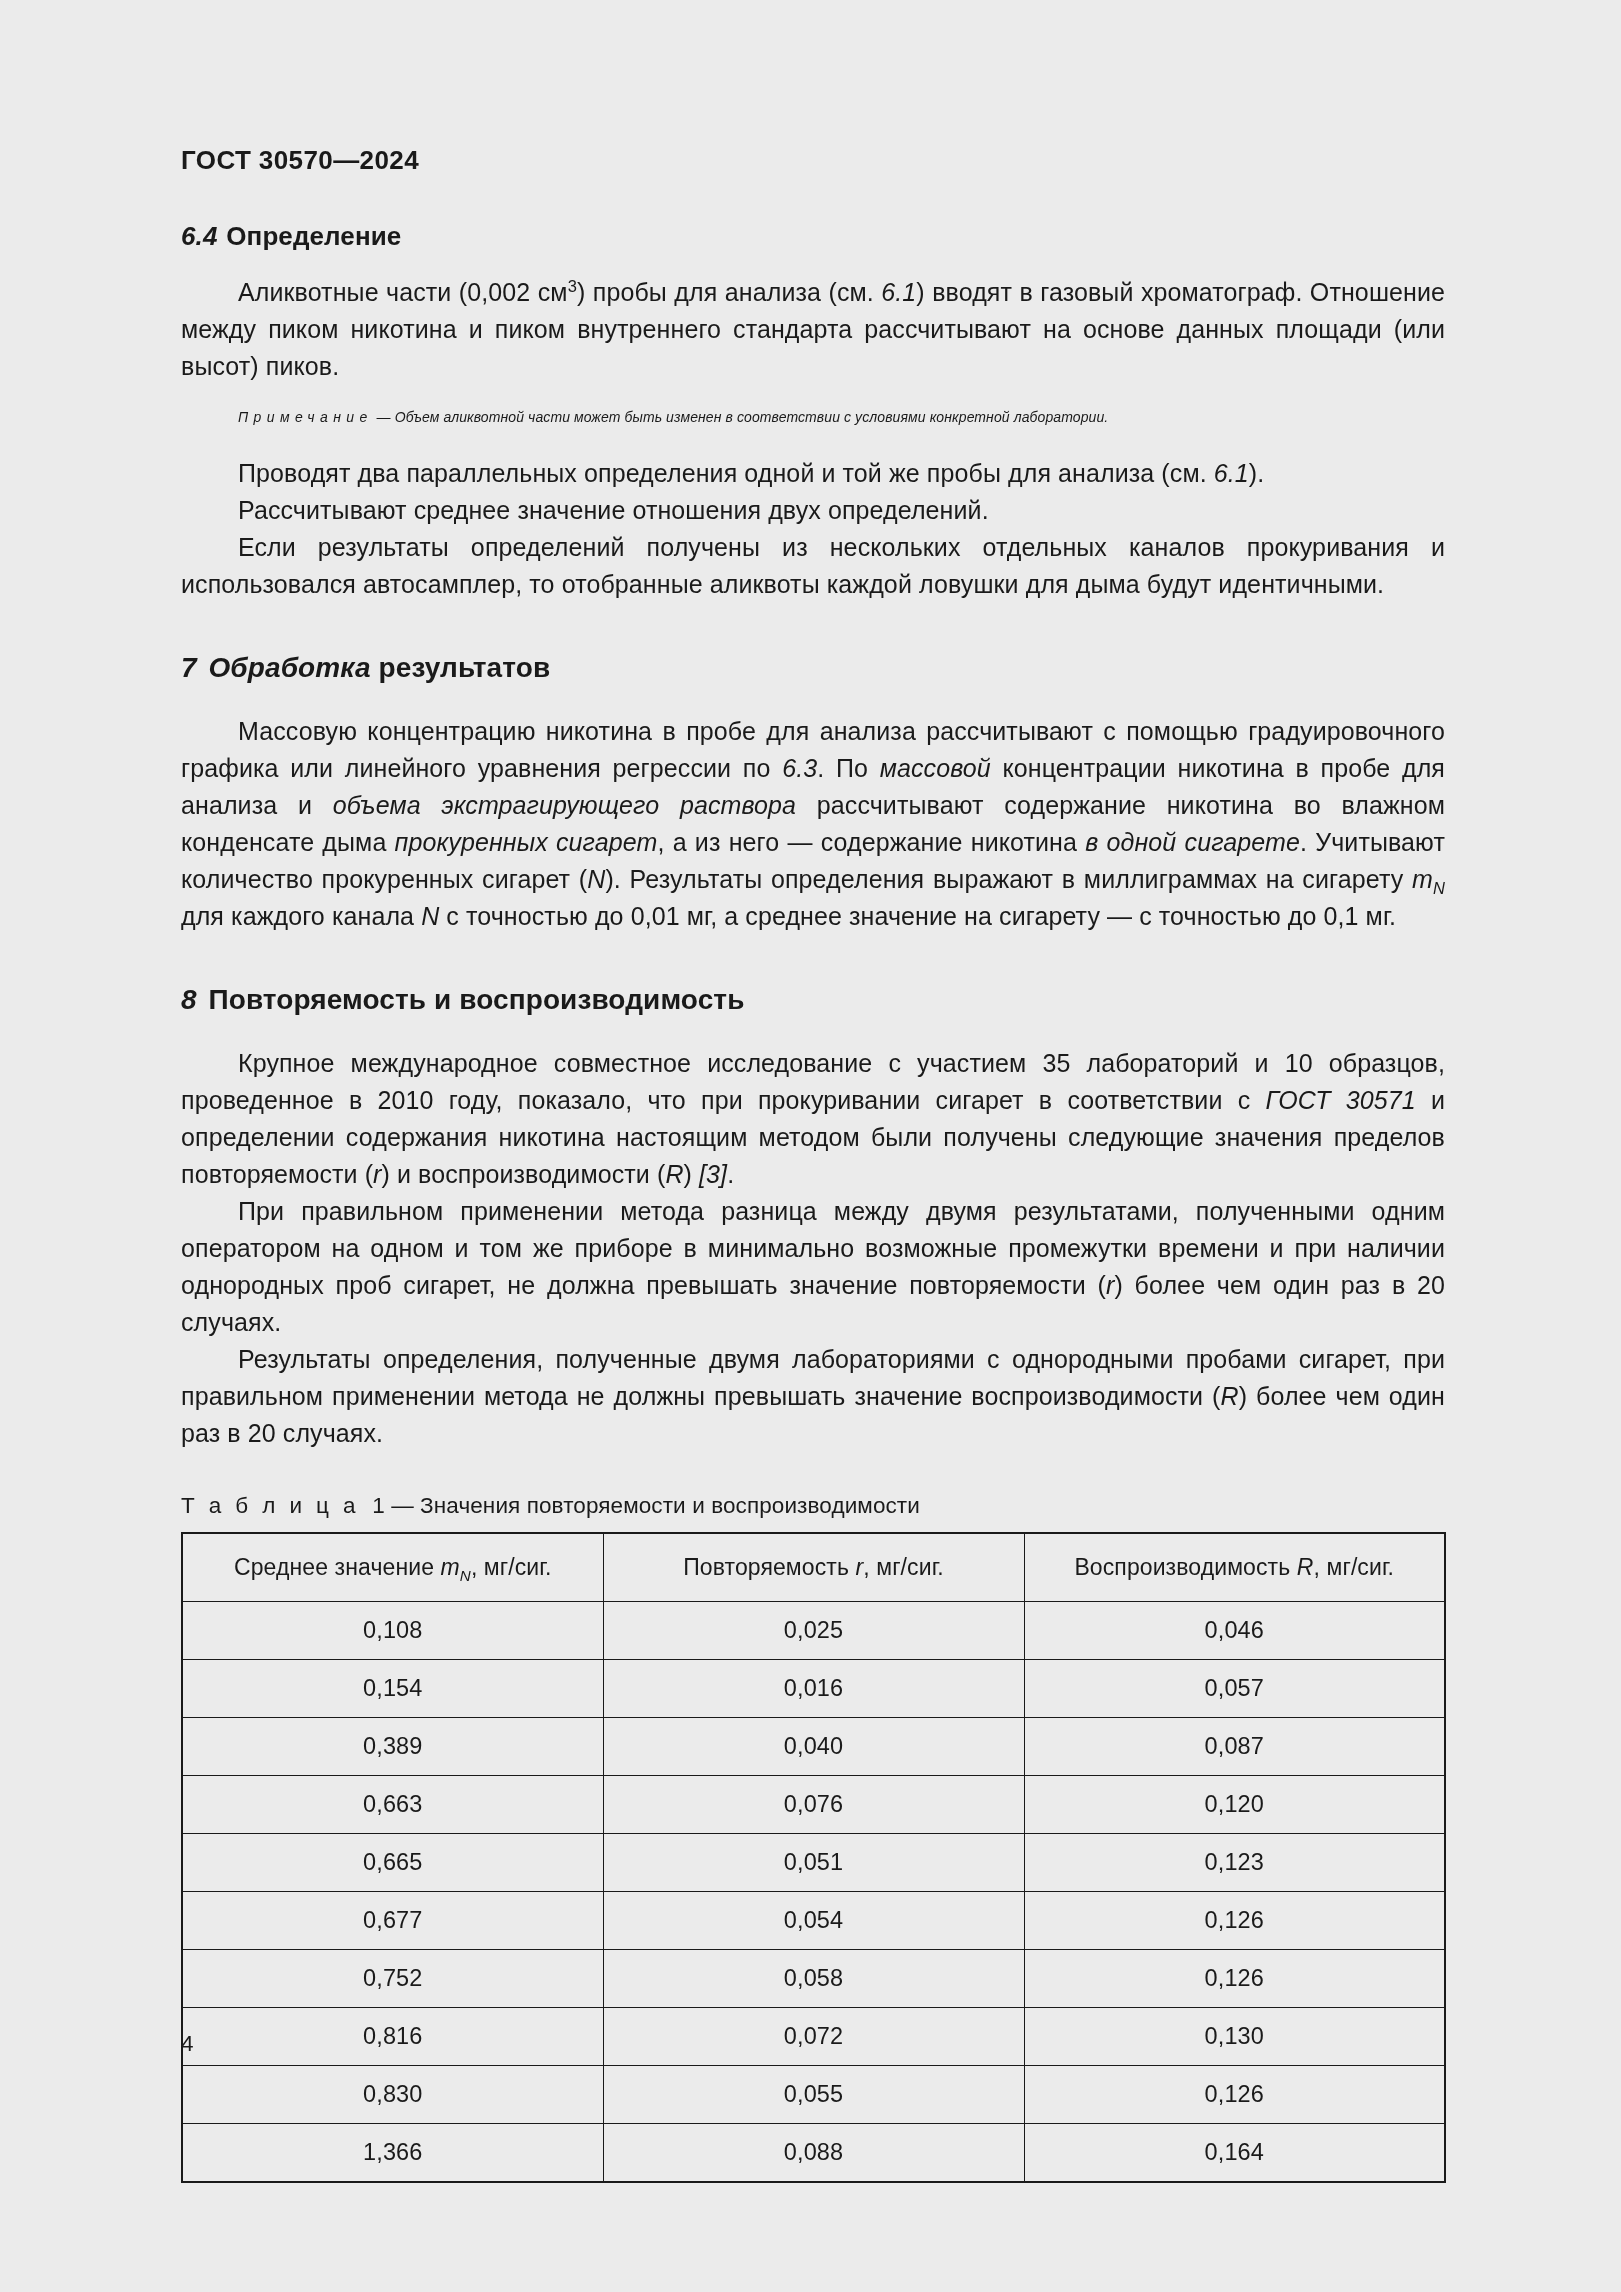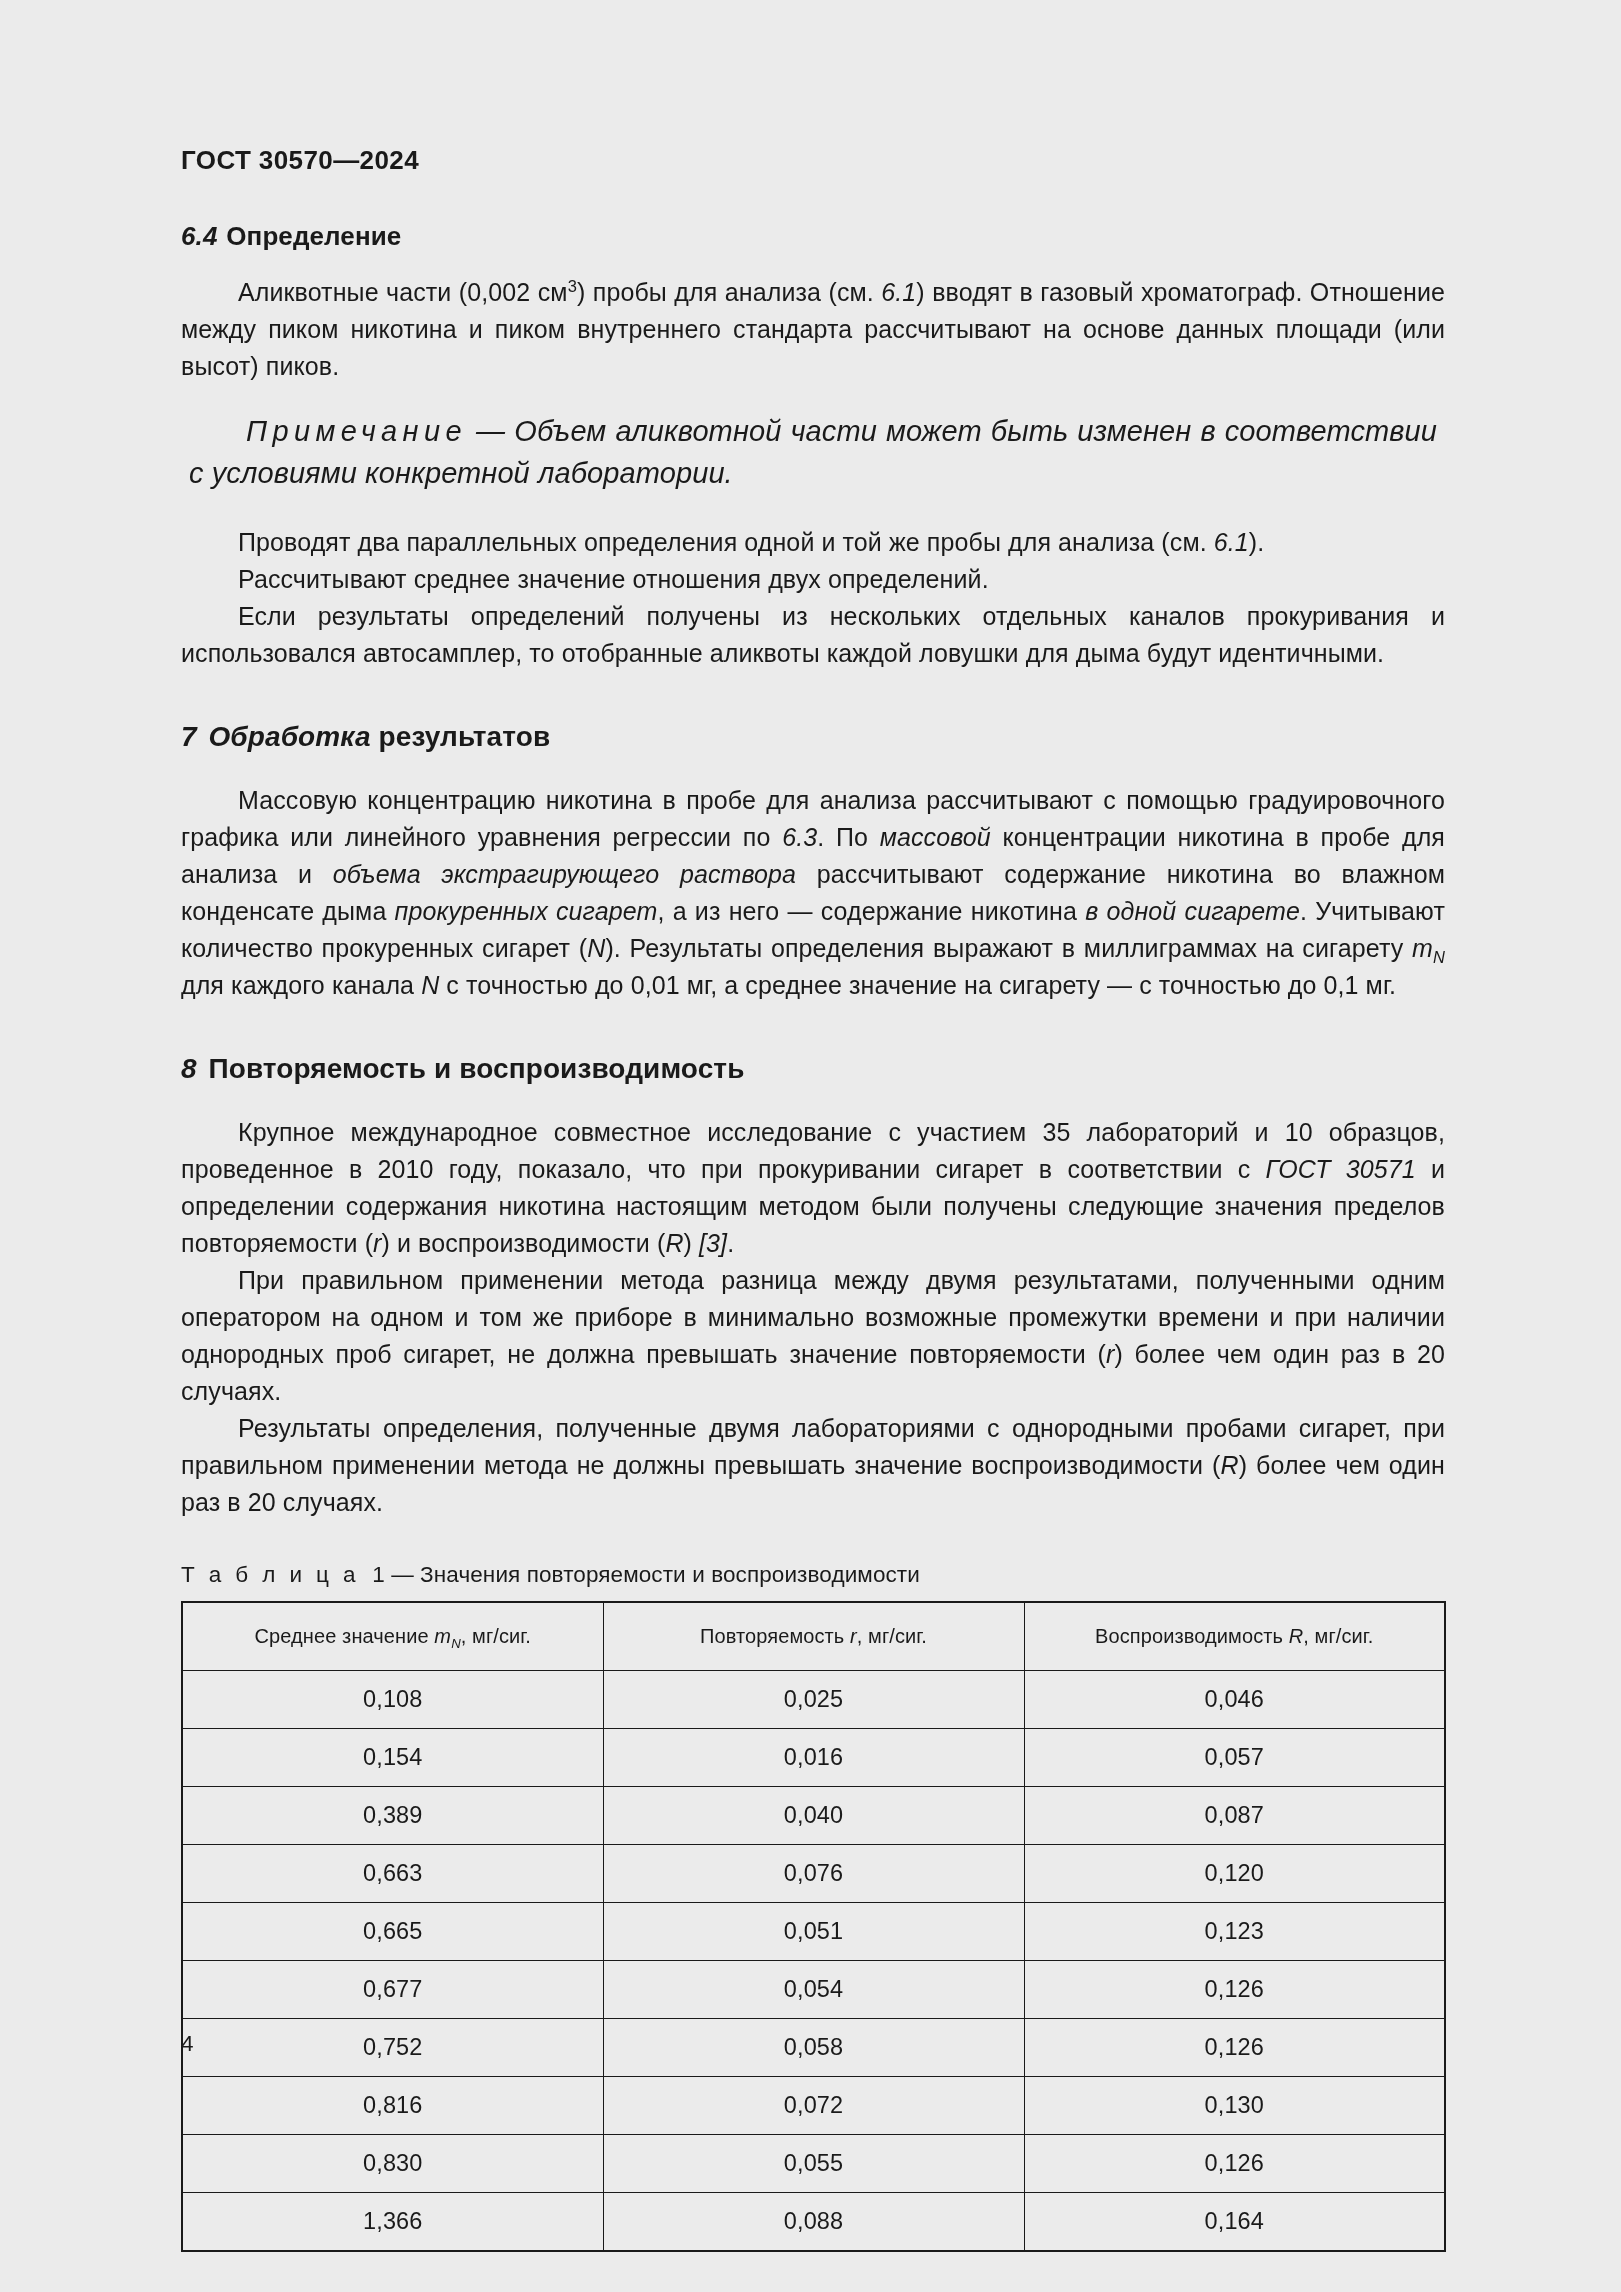--- a/index.html
+++ b/index.html
@@ -61,23 +61,23 @@
     font-size: 25px;
     line-height: 37px;
     text-align: justify;
     text-indent: 57px;
     letter-spacing: 0.1px;
     hyphens: manual;
   }
   p.body i, span.i { }
 
   .note {
-    margin: 8px;
-    font-size: 29px;
-    line-height: 42px;
+    margin: 0;
+    font-size: 14px;
+    line-height: 31px;
     font-style: italic;
     text-align: justify;
     text-indent: 57px;
     letter-spacing: 0.1px;
   }
   .note .note-label {
     letter-spacing: 5.4px;
     font-style: italic;
   }
 
@@ -108,21 +108,21 @@
   table.gost col.c2 { width: 421px; }
   table.gost col.c3 { width: 421px; }
 
   table.gost th, table.gost td {
     border: 1.5px solid #1a1a1a;
     text-align: center;
     font-weight: normal;
     letter-spacing: 0.1px;
   }
   table.gost th {
-    font-size: 20px;
+    font-size: 23px;
     height: 59px;
     padding: 3.9px 5.9px;
   }
   table.gost td {
     font-size: 23.5px;
     height: 53px;
     padding: 2px 0;
   }
   table.gost thead th { border-top-width: 2.9px; }
   table.gost tbody tr:last-child td { border-bottom-width: 2.9px; }

